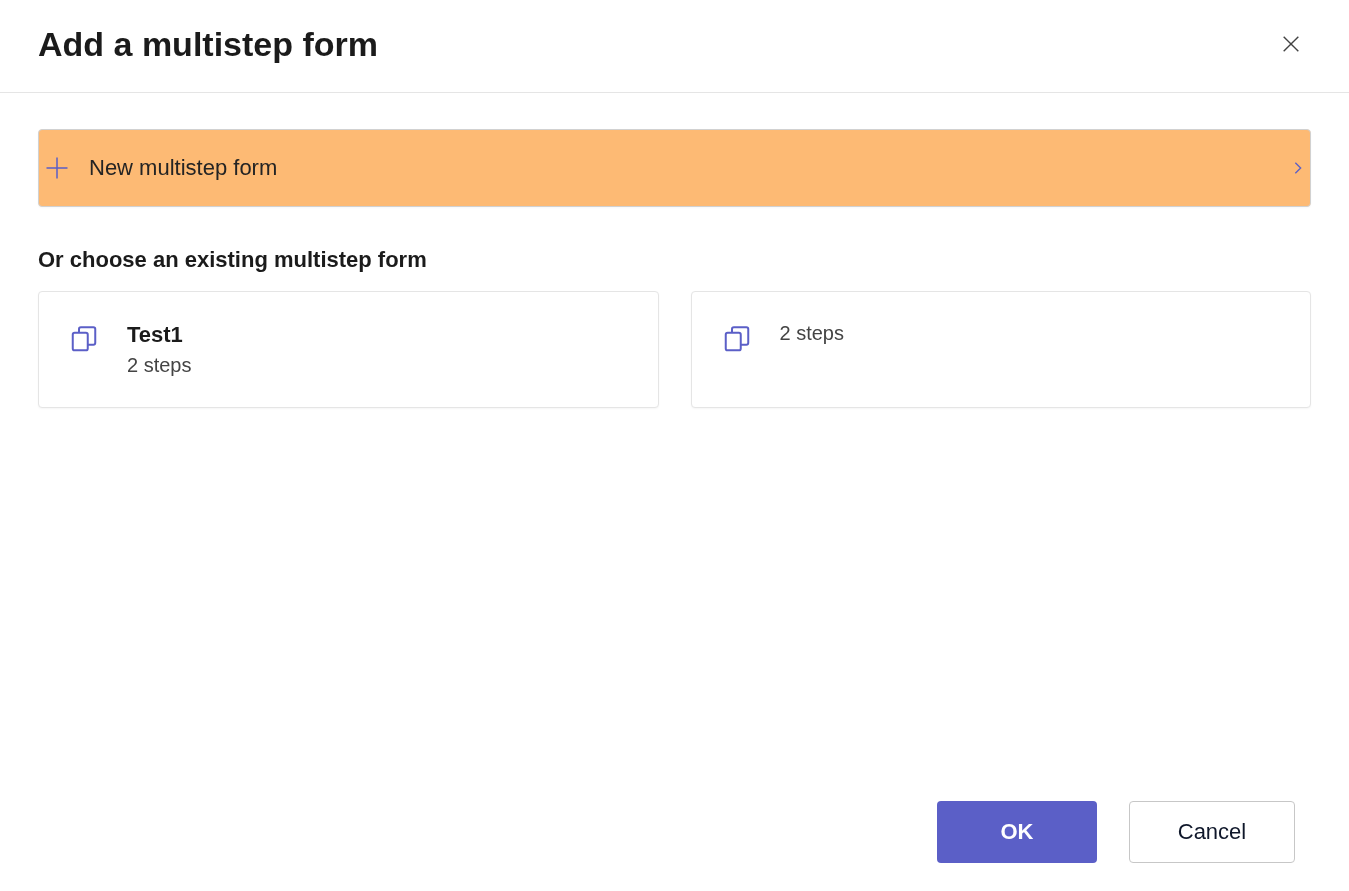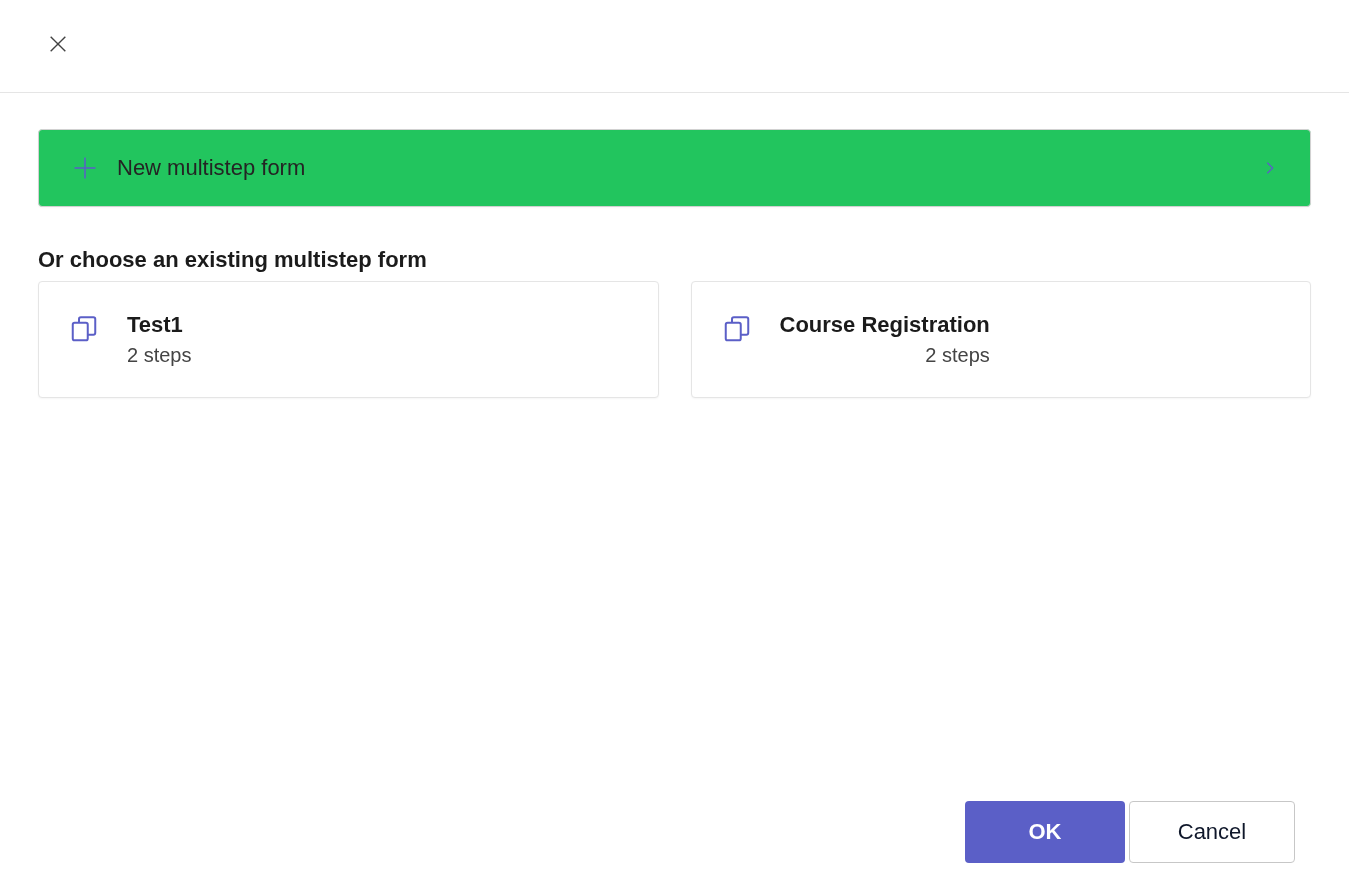--- a/index.html
+++ b/index.html
@@ -37,24 +37,24 @@
     }
     .close-btn svg { width: 22px; height: 22px; }
     .content {
       padding: 36px 38px 0 38px;
     }
     .new-form-btn {
       width: 100%;
       height: 78px;
       border: 1px solid #d1d1d1;
       border-radius: 4px;
-      background: #22c55e;
+      background: #fdba74;
       display: flex;
       align-items: center;
-      padding: 0 32px;
+      padding: 0 4px;
       cursor: pointer;
       font-family: inherit;
       box-shadow: 0 1px 2px rgba(0,0,0,0.03);
     }
     .plus-icon {
       width: 28px;
       height: 28px;
       color: #5b5fc7;
       margin-right: 18px;
       flex-shrink: 0;
@@ -66,21 +66,21 @@
       text-align: left;
     }
     .chevron-icon {
       width: 16px;
       height: 16px;
       color: #5b5fc7;
       flex-shrink: 0;
     }
     .section-label {
       margin-top: 40px;
-      margin-bottom: 8px;
+      margin-bottom: 18px;
       font-size: 22px;
       font-weight: 600;
       color: #1b1b1b;
     }
     .cards {
       display: flex;
       gap: 32px;
     }
     .card {
       flex: 1;
@@ -112,21 +112,21 @@
       font-size: 20px;
       color: #444444;
       font-weight: 400;
       text-align: right;
     }
     .footer {
       position: absolute;
       bottom: 28px;
       right: 54px;
       display: flex;
-      gap: 4px;
+      gap: 32px;
     }
     .btn {
       min-width: 160px;
       height: 62px;
       border-radius: 4px;
       font-size: 22px;
       font-weight: 600;
       cursor: pointer;
       font-family: inherit;
     }
@@ -140,20 +140,21 @@
       color: #0f172a;
       border: 1px solid #c7c7c7;
       font-weight: 400;
       min-width: 166px;
     }
   </style>
 </head>
 <body>
 
 <div class="header">
+  <h1>Add a multistep form</h1>
   <button class="close-btn">
     <svg viewBox="0 0 24 24" fill="none" stroke="currentColor" stroke-width="1.5">
       <line x1="4" y1="4" x2="20" y2="20"></line>
       <line x1="20" y1="4" x2="4" y2="20"></line>
     </svg>
   </button>
 </div>
 
 <div class="content">
 
@@ -182,21 +183,20 @@
         <span class="card-sub">2 steps</span>
       </div>
     </div>
 
     <div class="card">
       <svg class="form-icon" viewBox="0 0 24 24" fill="none" stroke="currentColor" stroke-width="1.6">
         <rect x="3" y="7" width="12" height="14" rx="1.5"></rect>
         <path d="M8 7 V4 a1.5 1.5 0 0 1 1.5 -1.5 H19.5 A1.5 1.5 0 0 1 21 4 V15 a1.5 1.5 0 0 1 -1.5 1.5 H15"></path>
       </svg>
       <div class="card-text">
-        <span class="card-title">Course Registration</span>
         <span class="card-sub">2 steps</span>
       </div>
     </div>
 
   </div>
 
 </div>
 
 <div class="footer">
   <button class="btn btn-primary">OK</button>

